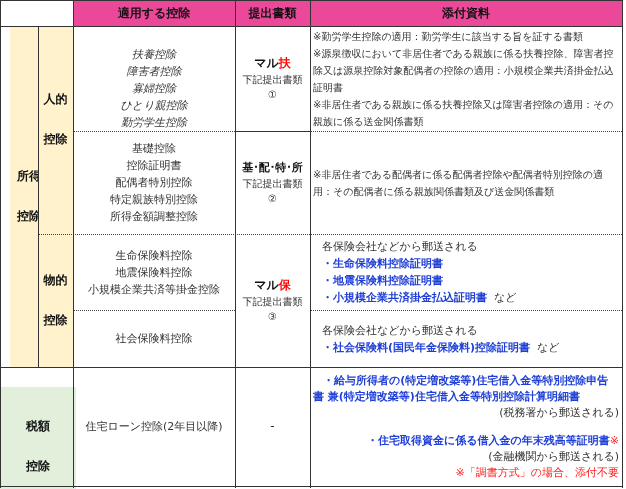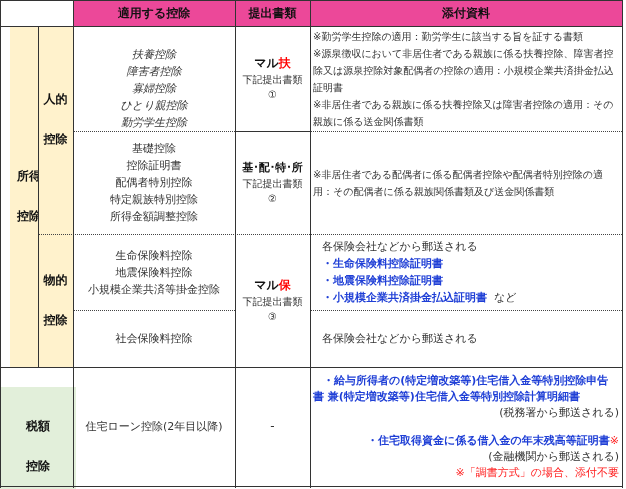--- a/index.html
+++ b/index.html
@@ -108,20 +108,21 @@
   <span class="blue">・生命保険料控除証明書</span>
   <span class="blue">・地震保険料控除証明書</span>
   <span><span class="blue">・小規模企業共済掛金払込証明書</span>&nbsp;&nbsp;<span>など</span></span>
 </div>
 
 <div class="cell list" style="left:73px;top:310px;width:162px;height:57px;">
   <span>社会保険料控除</span>
 </div>
 <div class="cell notes" style="left:310px;top:310px;width:312px;height:57px;padding-left:12px;font-size:11px;">
   <span>各保険会社などから郵送される</span>
+  <span><span class="blue">・社会保険料(国民年金保険料)控除証明書</span>&nbsp;&nbsp;<span>など</span></span>
 </div>
 
 <div class="cell list" style="left:73px;top:367px;width:162px;height:119px;">
   <span>住宅ローン控除(2年目以降)</span>
 </div>
 <div class="cell form" style="left:235px;top:367px;width:75px;height:119px;font-size:12px;">
   <span>-</span>
 </div>
 <div class="cell notes" style="left:310px;top:367px;width:312px;height:119px;font-size:11px;line-height:16px;padding:2px 3px;align-items:flex-end;">
   <span class="blue" style="text-indent:10px;">・給与所得者の(特定増改築等)住宅借入金等特別控除申告書 兼(特定増改築等)住宅借入金等特別控除計算明細書</span>

